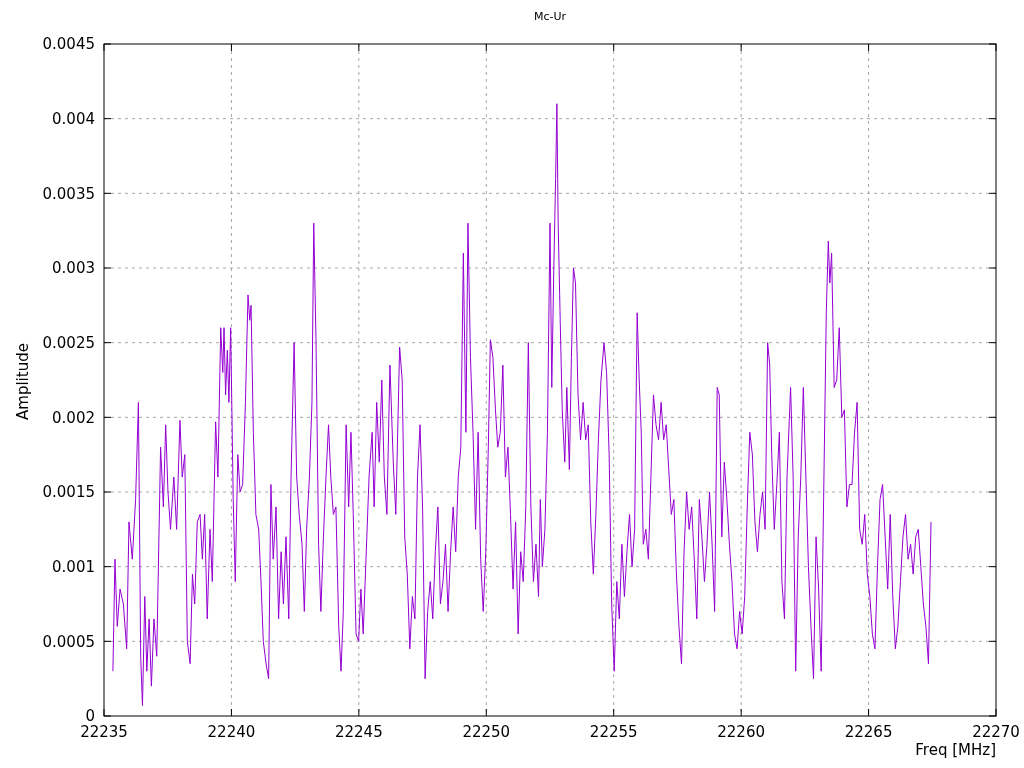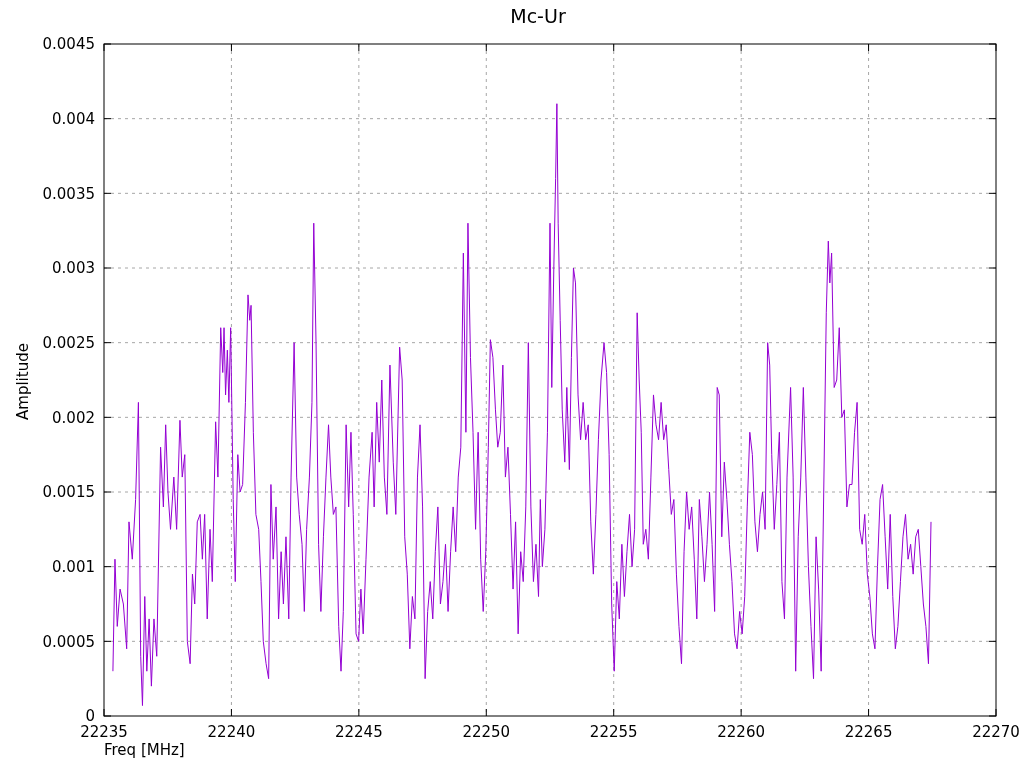--- a/index.html
+++ b/index.html
@@ -1,25 +1,25 @@
 <!DOCTYPE html>
 <html><head>
 <meta charset="utf-8">
 <style>
   html,body{margin:0;padding:0;background:#ffffff;}
   .screen{
     position:relative;width:1024px;height:768px;background:#ffffff;
     font-family:"DejaVu Sans",sans-serif;color:#000;overflow:hidden;
   }
   .chart-title{
-    position:absolute;left:92px;top:7px;width:892px;text-align:center;
-    font-size:19px;line-height:19px;
+    position:absolute;left:104px;top:7px;width:892px;text-align:center;
+    font-size:11px;line-height:19px;
   }
   .x-label{
-    position:absolute;left:104px;top:741px;width:892px;text-align:left;
+    position:absolute;left:104px;top:741px;width:892px;text-align:right;
     font-size:15px;line-height:19px;
   }
   .y-label{
     position:absolute;left:-37px;top:372px;width:120px;height:19px;text-align:center;
     font-size:15px;line-height:19px;transform:rotate(-90deg);
   }
   svg{position:absolute;left:0;top:0;}
   text{font-family:"DejaVu Sans",sans-serif;font-size:15px;fill:#000;}
 </style>
 </head>

